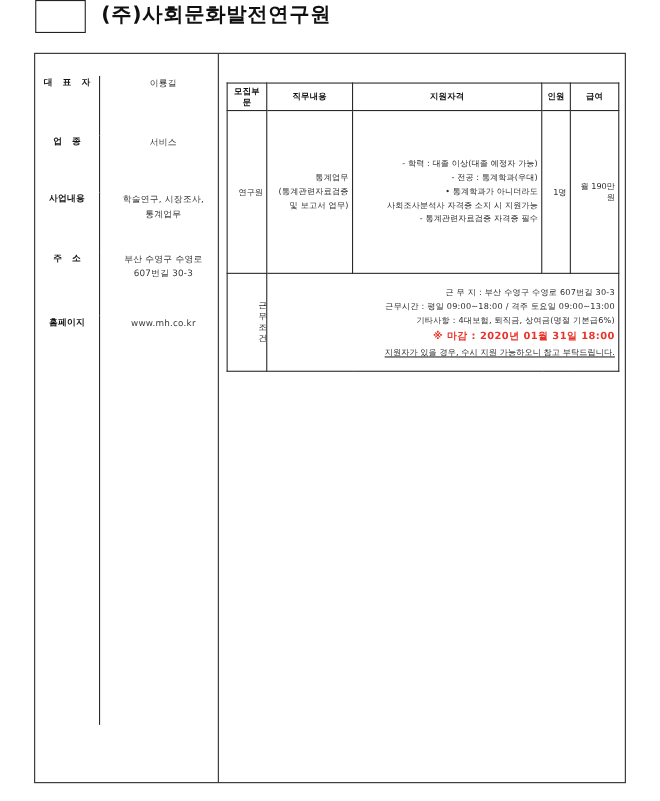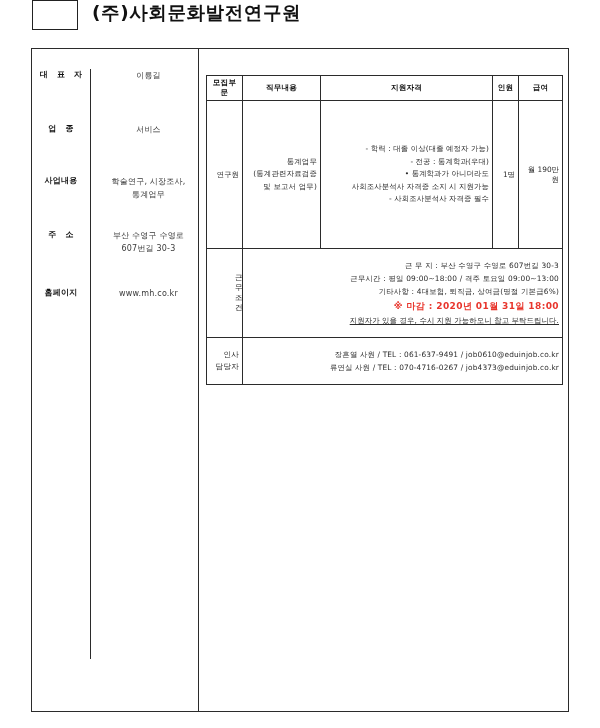--- a/index.html
+++ b/index.html
@@ -287,42 +287,32 @@
         <td class="cellcenter duty-cell">
           <span class="line">통계업무</span>
           <span class="line">(통계관련자료검증</span>
           <span class="line">및 보고서 업무)</span>
         </td>
         <td class="qual-cell">
           <span class="line">- 학력 : 대졸 이상(대졸 예정자 가능)</span>
           <span class="line">- 전공 : 통계학과(우대)</span>
           <span class="line">• 통계학과가 아니더라도</span>
           <span class="line">사회조사분석사 자격증 소지 시 지원가능</span>
-          <span class="line">- 사회조사분석사 자격증 필수</span>
+          <span class="line">- 통계관련자료검증 자격증 필수</span>
         </td>
         <td class="cellcenter">1명</td>
         <td class="cellcenter">월 190만원</td>
       </tr>
       <tr class="cond-row">
         <td class="rowlabel">근무조건</td>
         <td class="cond-cell" colspan="4">
           <span class="line">근 무 지 : 부산 수영구 수영로 607번길 30-3</span>
           <span class="line">근무시간 : 평일 09:00~18:00 / 격주 토요일 09:00~13:00</span>
           <span class="line">기타사항 : 4대보험, 퇴직금, 상여금(명절 기본급6%)</span>
           <span class="deadline">※ 마감 : 2020년 01월 31일 18:00</span>
           <span class="note-underline">지원자가 있을 경우, 수시 지원 가능하오니 참고 부탁드립니다.</span>
         </td>
       </tr>
-      <tr class="hr-row">
-        <td class="rowlabel">
-          <span class="line">인사</span>
-          <span class="line">담당자</span>
-        </td>
-        <td class="hr-cell" colspan="4">
-          <span class="line">장흔열 사원 / TEL : 061-637-9491 / job0610@eduinjob.co.kr</span>
-          <span class="line">류연실 사원 / TEL : 070-4716-0267 / job4373@eduinjob.co.kr</span>
-        </td>
-      </tr>
     </tbody>
       </table>
   </div>
 
 </div>
 
 </body></html>

